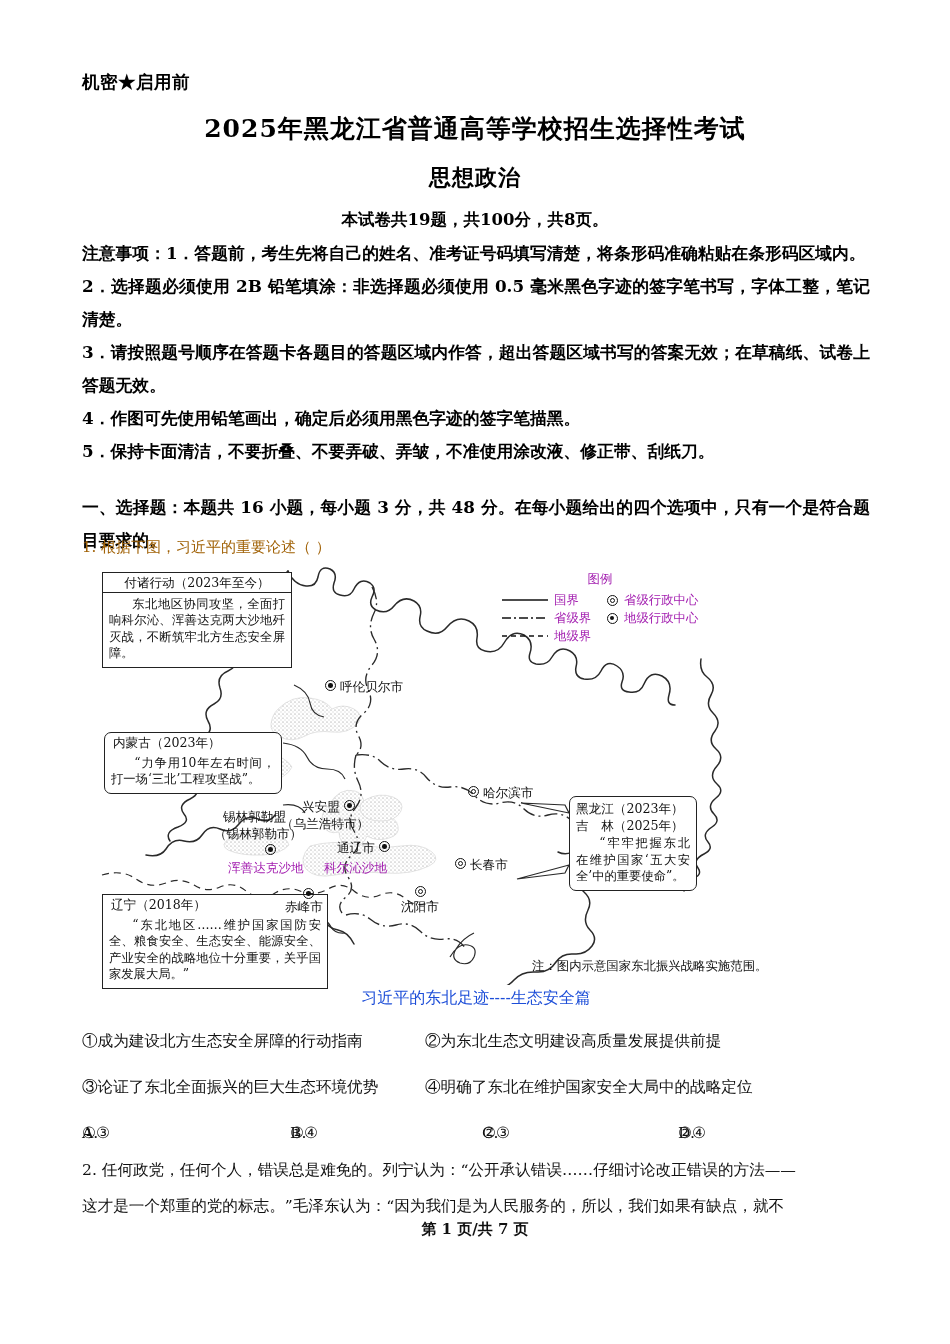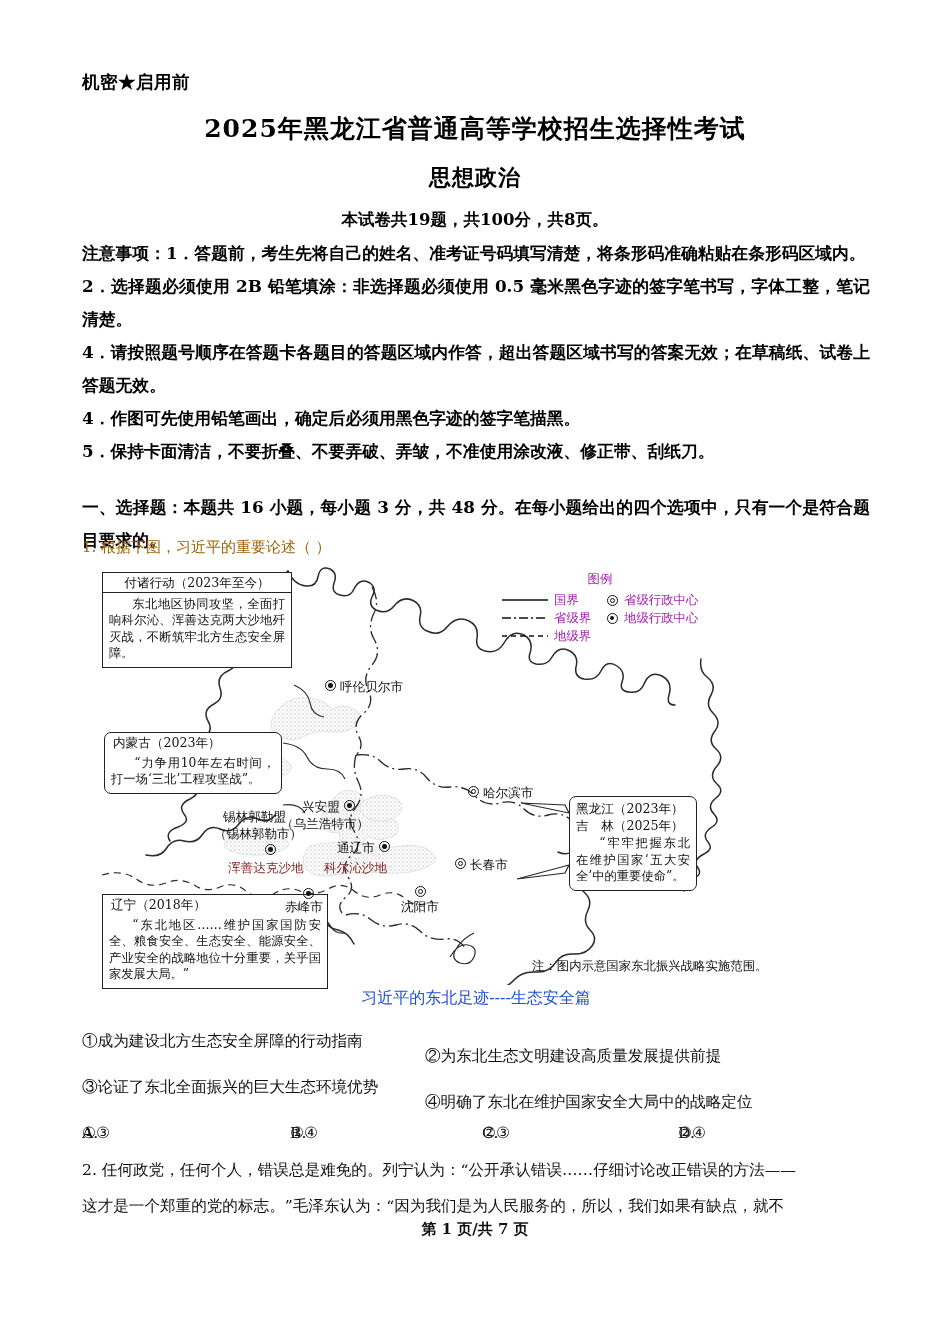--- a/index.html
+++ b/index.html
@@ -63,33 +63,33 @@
 
   .legendbox{position:absolute;left:418px;top:6px;width:200px;font-size:12.4px;color:#a21caf;}
   .legendbox .ltitle{text-align:center;margin-bottom:3px;}
   .legendrow{display:flex;align-items:center;height:18px;}
   .lsym{width:54px;height:16px;display:flex;align-items:center;}
   .ltext{width:46px;}
   .lsym2{width:24px;display:flex;align-items:center;justify-content:center;}
   .ltext2{flex:1;}
 
   .maplabel{position:absolute;font-size:12.6px;color:#111;white-space:nowrap;}
-  .maplabel.sand{color:#7f1d1d;}
+  .maplabel.sand{color:#a21caf;}
   .dot-prov{display:inline-block;width:11px;height:11px;border:1.4px solid #111;border-radius:50%;position:relative;box-sizing:border-box;}
   .dot-prov::after{content:"";position:absolute;left:2px;top:2px;width:5px;height:5px;border:1.2px solid #111;border-radius:50%;box-sizing:border-box;}
   .dot-pref{display:inline-block;width:11px;height:11px;border:1.4px solid #111;border-radius:50%;position:relative;box-sizing:border-box;}
   .dot-pref::after{content:"";position:absolute;left:2.4px;top:2.4px;width:4.6px;height:4.6px;background:#111;border-radius:50%;}
 
   .fignote{position:absolute;left:450px;top:393px;font-size:12.4px;color:#111;}
   .figcaption{position:absolute;left:0;top:423px;width:788px;text-align:center;font-size:16px;color:#1d4ed8;}
 
   .optline{position:absolute;left:82px;font-size:15.6px;color:#111;}
   #opt-row1{top:1031px;}
   #opt-row2{top:1077px;}
-  .optline .o2{position:absolute;left:343px;white-space:nowrap;margin-top:15px;}
+  .optline .o2{position:absolute;left:343px;white-space:nowrap;}
   .choices{position:absolute;left:82px;top:1124px;width:788px;font-size:15.6px;color:#111;}
   .choices span{position:absolute;}
   .q2{
     position:absolute;left:82px;top:1152px;width:788px;font-size:15.6px;
     line-height:36px;color:#111;text-align:justify;
   }
   .q2 p{margin:0;}
   .footer{
     position:absolute;left:0;top:1220px;width:950px;text-align:center;
     font-size:15px;font-weight:700;color:#111;
@@ -101,21 +101,21 @@
 <div class="page">
 
   <div class="confidential">机密★启用前</div>
   <div class="title1">2025年黑龙江省普通高等学校招生选择性考试</div>
   <div class="title2">思想政治</div>
   <div class="subtitle">本试卷共19题，共100分，共8页。</div>
 
   <div class="notes">
     <p>注意事项：1．答题前，考生先将自己的姓名、准考证号码填写清楚，将条形码准确粘贴在条形码区域内。</p>
     <p>2．选择题必须使用 2B 铅笔填涂：非选择题必须使用 0.5 毫米黑色字迹的签字笔书写，字体工整，笔记清楚。</p>
-    <p>4．请按照题号顺序在答题卡各题目的答题区域内作答，超出答题区域书写的答案无效；在草稿纸、试卷上答题无效。</p>
+    <p>3．请按照题号顺序在答题卡各题目的答题区域内作答，超出答题区域书写的答案无效；在草稿纸、试卷上答题无效。</p>
     <p>4．作图可先使用铅笔画出，确定后必须用黑色字迹的签字笔描黑。</p>
     <p>5．保持卡面清洁，不要折叠、不要弄破、弄皱，不准使用涂改液、修正带、刮纸刀。</p>
   </div>
 
   <div class="sectionhead">
     <p>一、选择题：本题共 16 小题，每小题 3 分，共 48 分。在每小题给出的四个选项中，只有一个是符合题目要求的。</p>
   </div>
 
   <div class="q1stem">1. 根据下图，习近平的重要论述（   ）</div>
 

